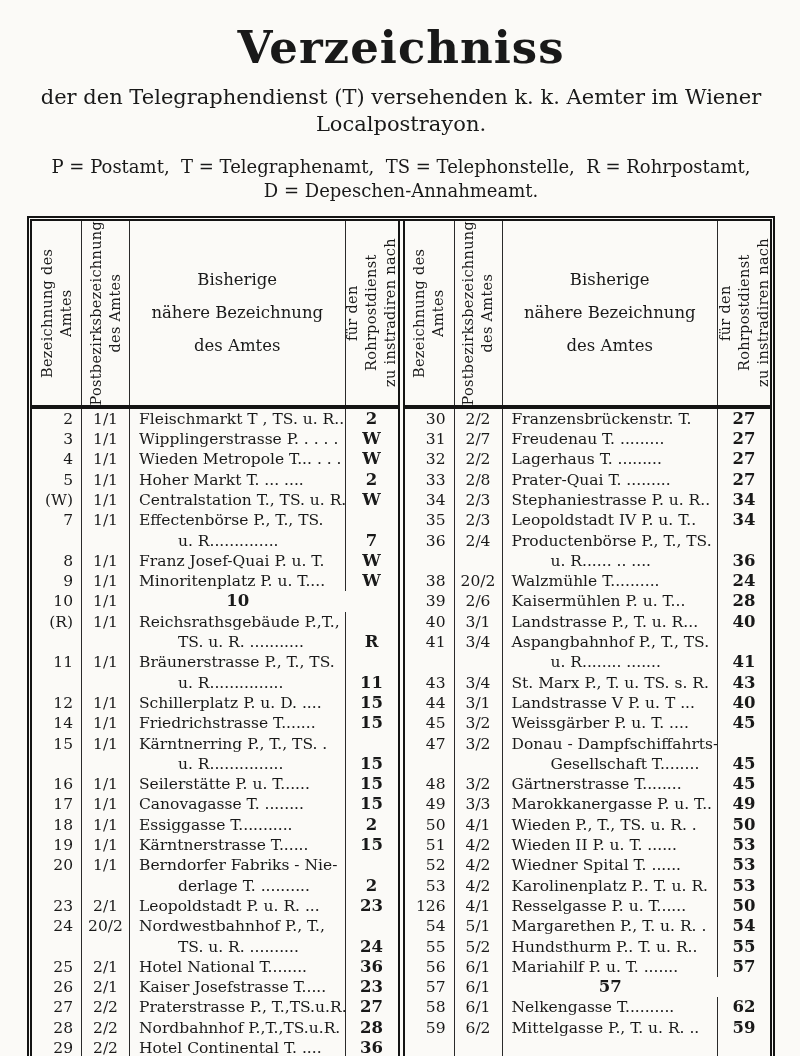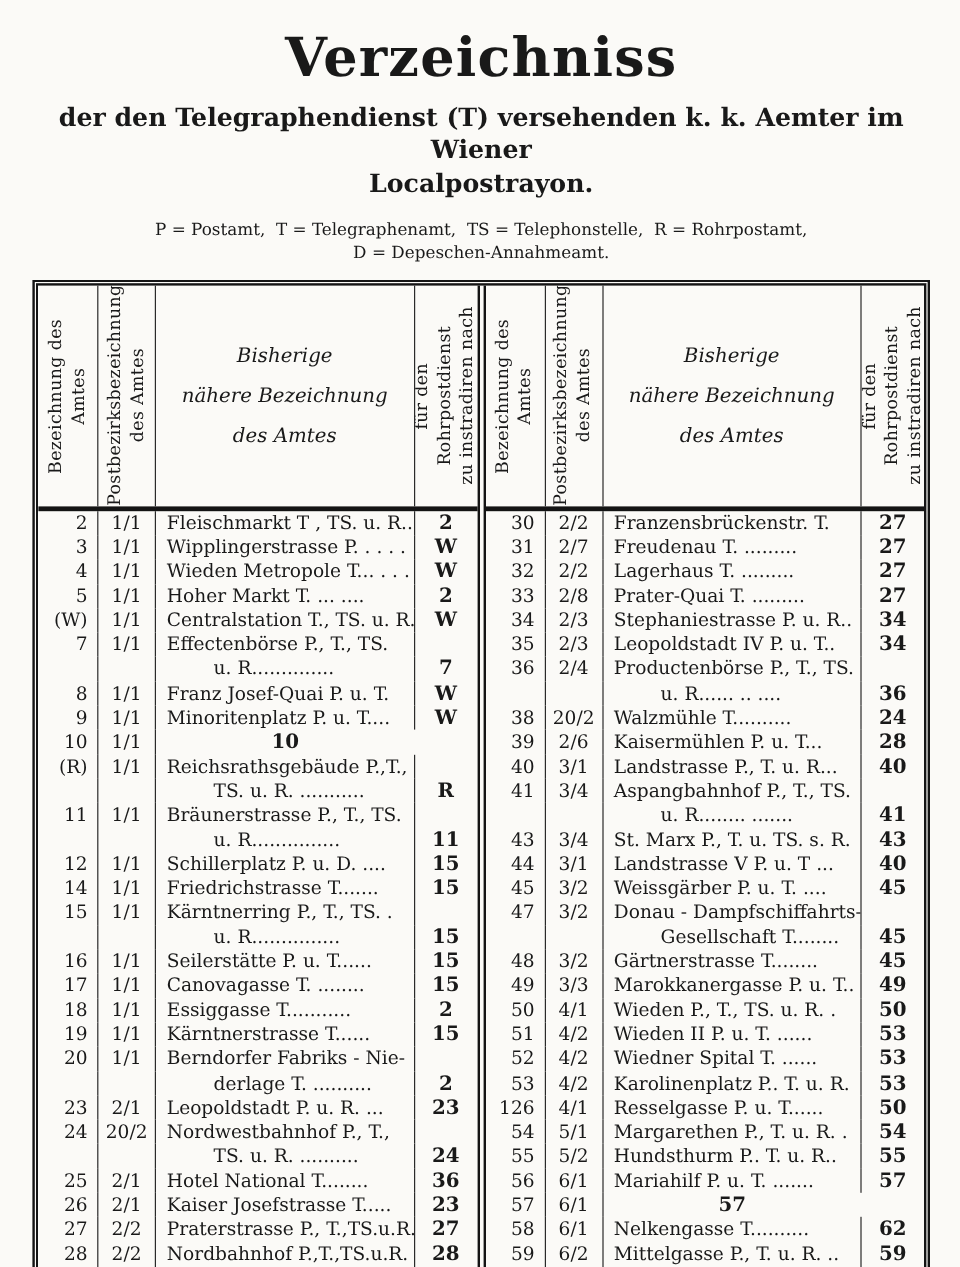--- a/index.html
+++ b/index.html
@@ -7,24 +7,24 @@
     width:800px;height:1056px;overflow:hidden;
     background:#fbfaf7;color:#191919;
     font-family:"DejaVu Serif","Liberation Serif",serif;
   }
   .page{box-sizing:border-box;width:800px;height:1056px;padding:8px 25px 0 27px;display:flex;flex-direction:column;}
   .title{
     font-size:45px;font-weight:700;text-align:center;margin:14px 0 4px;
     letter-spacing:1px;line-height:1.15;
   }
   .subtitle{
-    font-size:21px;text-align:center;white-space:pre-line;line-height:1.32;margin-top:6px;font-weight:bold;
+    font-size:21px;text-align:center;white-space:pre-line;line-height:1.32;margin-top:6px;
   }
   .legend{
-    font-size:14px;text-align:center;white-space:pre-wrap;line-height:1.35;margin-top:16px;
+    font-size:18px;text-align:center;white-space:pre-wrap;line-height:1.35;margin-top:16px;
   }
   .tbl{
     margin-top:12px;flex:1;
     border:5px double #141414;border-bottom:none;
     display:grid;grid-template-columns:1fr 7px 1fr;
     background:#fbfaf7;
   }
   .half{display:flex;flex-direction:column;min-width:0;}
   .mid{border-left:2px solid #141414;border-right:2px solid #141414;}
   .hdr{
@@ -36,21 +36,21 @@
     display:flex;align-items:center;justify-content:center;
     padding:4px 1px;min-width:0;overflow:hidden;
   }
   .hcell:last-child{border-right:none;}
   .vert{
     writing-mode:vertical-rl;transform:rotate(180deg);
     white-space:pre-line;text-align:center;
     font-size:14.5px;line-height:1.3;letter-spacing:.3px;
   }
   .hname{
-    font-size:16.5px;text-align:center;white-space:pre-line;line-height:2.0;font-style:italic;
+    font-size:16.5px;text-align:center;white-space:pre-line;line-height:2.0;
   }
   .rows{flex:1;display:flex;flex-direction:column;font-size:15.5px;min-height:0;}
   .row{display:grid;grid-template-columns:50px 48px 1fr 52px;height:20.3px;}
   .row.filler{height:auto;flex:1;}
   .c{
     border-right:1px solid #2a2a2a;line-height:20.3px;
     white-space:nowrap;overflow:hidden;min-width:0;
   }
   .c:last-child{border-right:none;}
   .c1{text-align:right;padding-right:8px;}

